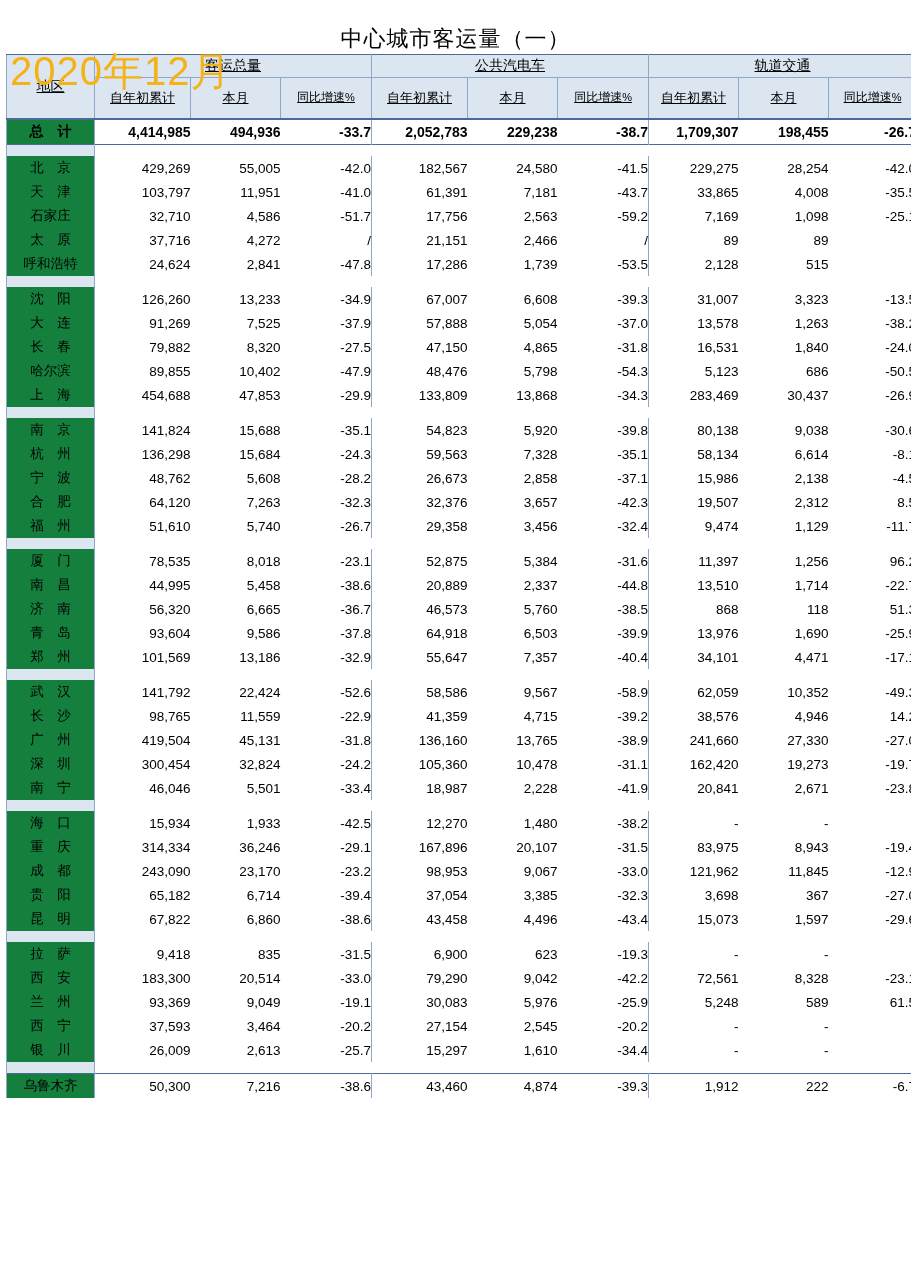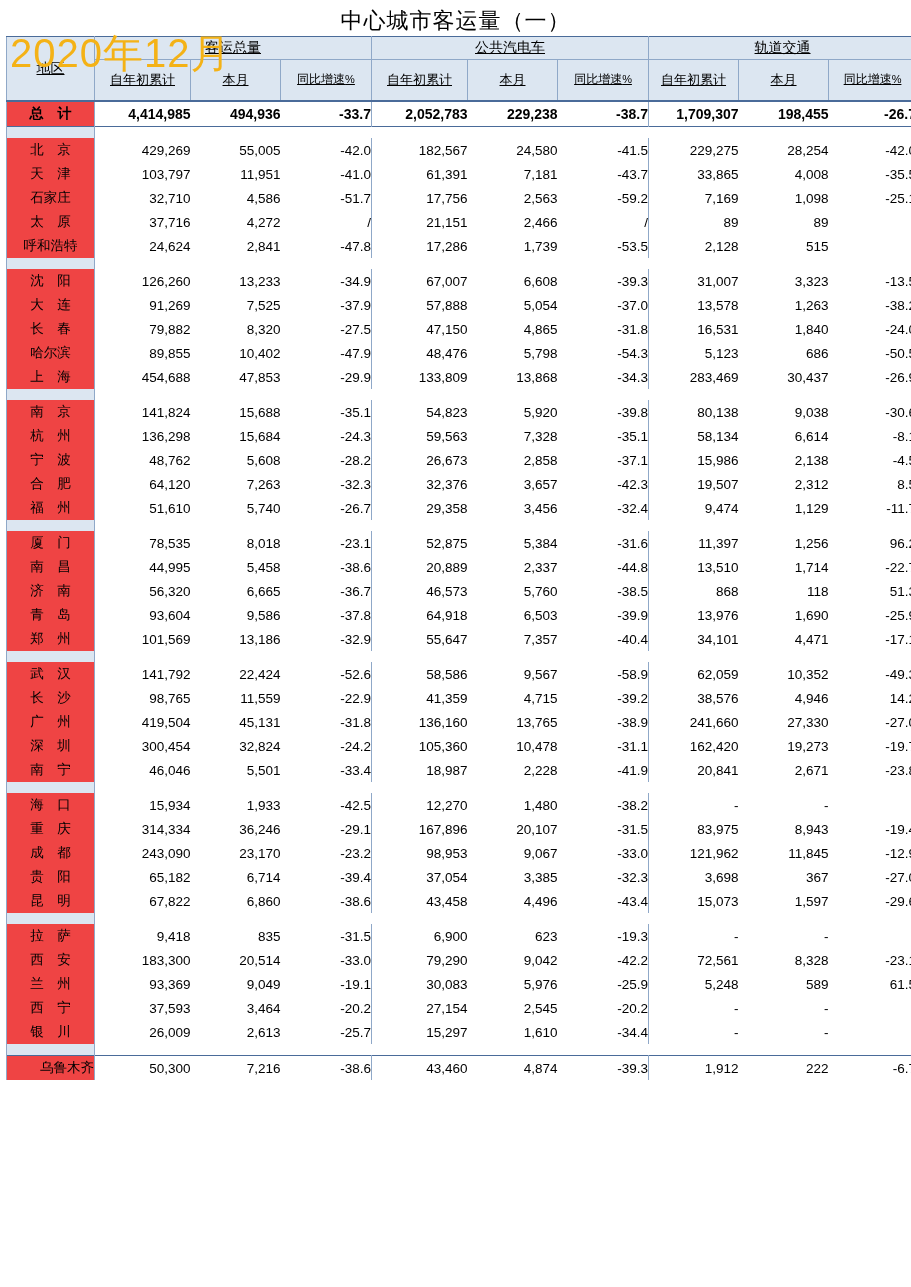--- a/index.html
+++ b/index.html
@@ -12,20 +12,21 @@
     height: 1287px;
     font-family: "Liberation Sans", sans-serif;
     position: relative;
     overflow: hidden;
     color: #000;
   }
   .page {
     position: relative;
     width: 911px;
     height: 1035px;
+    margin-top: 18px;
   }
   .doc-title {
     text-align: center;
     font-size: 22px;
     font-family: "Liberation Serif", serif;
     letter-spacing: 1px;
     padding-top: 6px;
     height: 30px;
     line-height: 30px;
   }
@@ -83,21 +84,21 @@
     font-size: 14px;
     vertical-align: middle;
   }
   .pct-sub {
     font-size: 12px;
   }
   .pct-sub .pctmark {
     font-size: 11px;
   }
   td.region {
-    background: #ef4444;
+    background: #15803d;
     text-align: center;
     font-size: 13.5px;
     height: 24px;
     border-left: 1px solid #8fa8c8;
     border-right: 1px solid #8fa8c8;
   }
   td.num {
     text-align: right;
     padding-right: 10px;
     height: 24px;
@@ -126,21 +127,20 @@
   tr.spacer td.region {
     background: #DCE6F1;
   }
   tr.spacer td.nonregion {
     border: none;
   }
   .grp-sep-left { border-left: 1px solid #8fa8c8; }
   .grp-sep-right { border-right: 1px solid #8fa8c8; }
   .lastrow td {
     border-top: 1px solid #4a6b99;
-    text-align: right;
   }
 </style>
 </head>
 <body>
 
 <div class="page">
 
   <div class="doc-title">中心城市客运量（一）</div>
   <div class="watermark">2020年12月</div>
 

